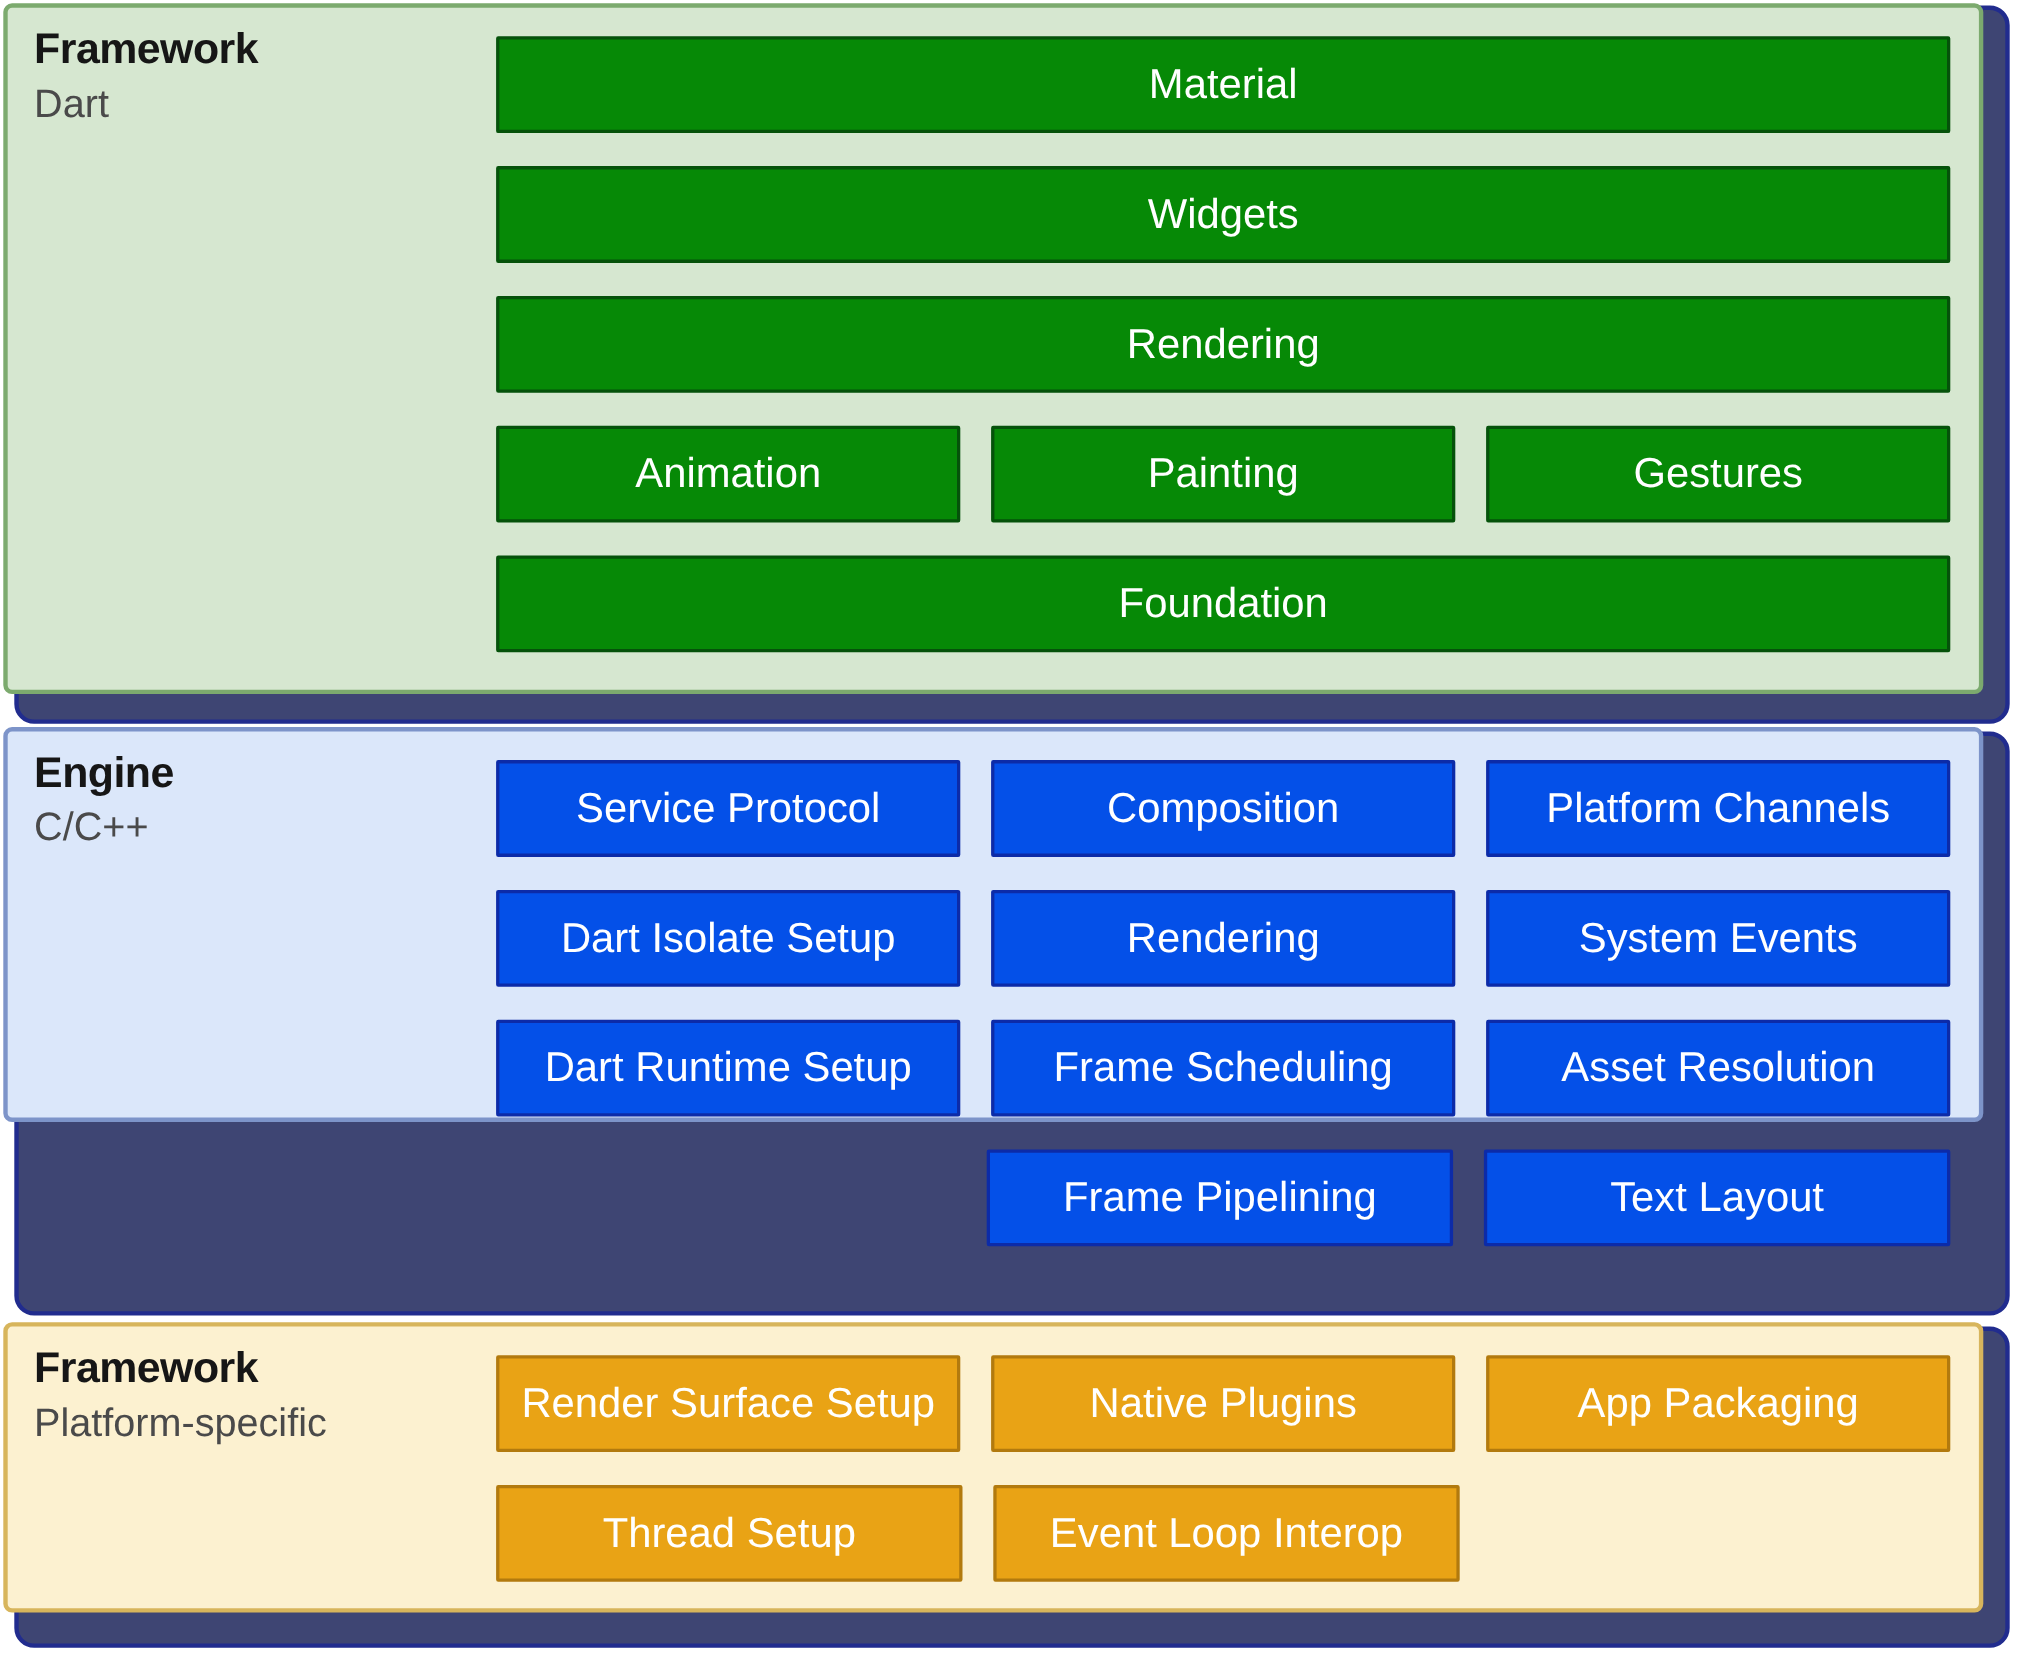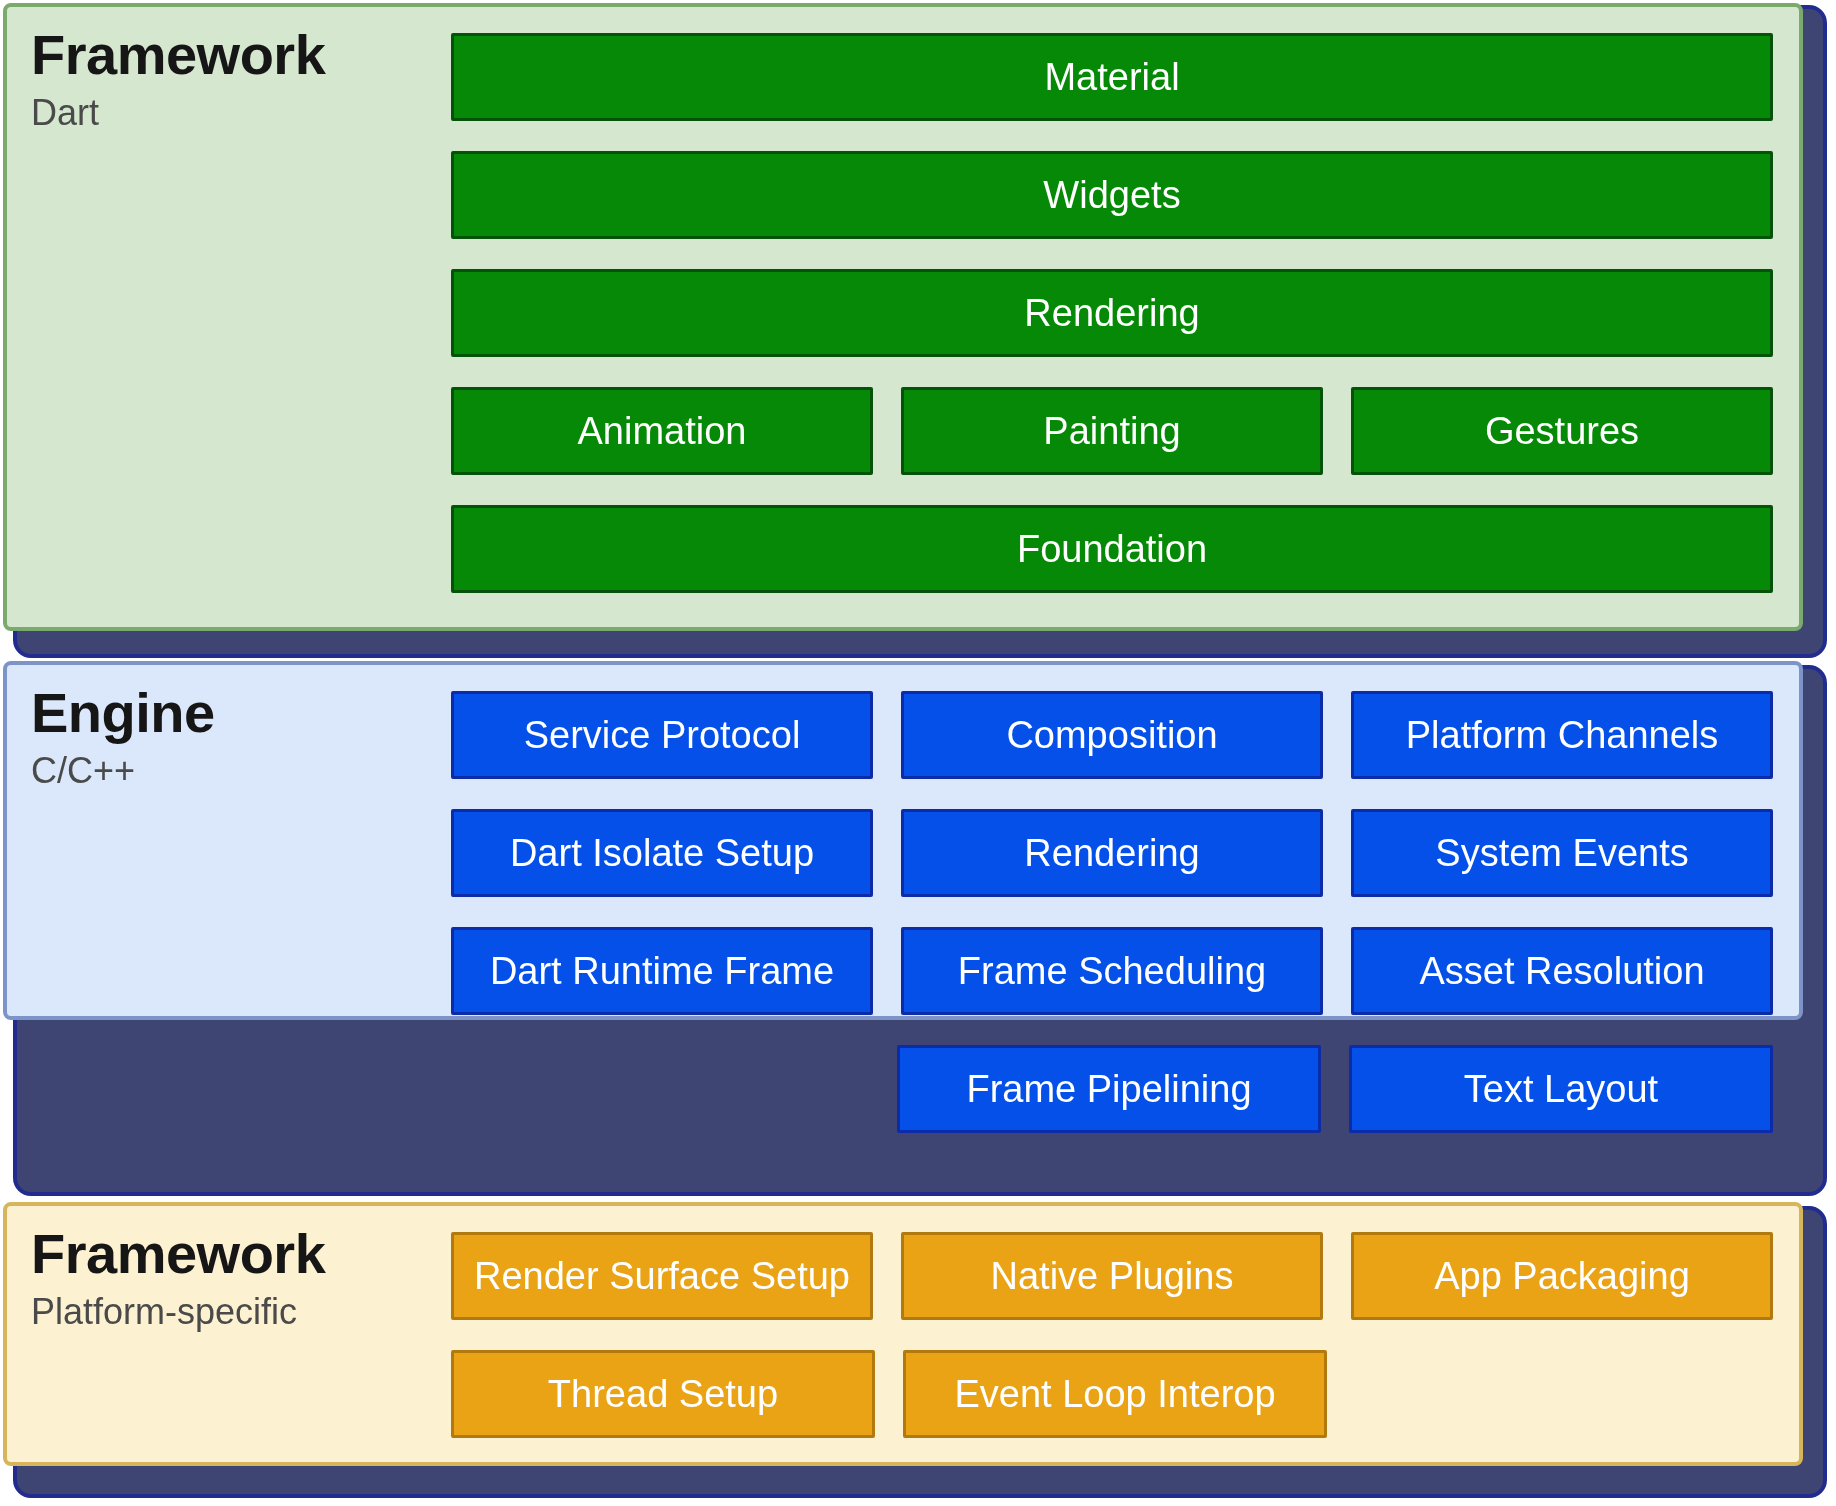--- a/index.html
+++ b/index.html
@@ -37,21 +37,21 @@
   .panel-engine    { top: 661px;  height: 359px; }
   .panel-embedder  { top: 1202px; height: 264px; }
 
   .label-col {
     flex: 0 0 444px;
     box-sizing: border-box;
     padding: 16px 0 0 24px;
   }
   .layer-title {
     margin: 0;
-    font-size: 56px;
+    font-size: 39px;
     line-height: 1.15;
     font-weight: 700;
     letter-spacing: -0.5px;
     color: var(--title-color);
   }
   .layer-subtitle {
     margin-top: 4px;
     font-size: 36px;
     line-height: 1.2;
     color: var(--subtitle-color);
@@ -132,21 +132,21 @@
           <div class="box">Service Protocol</div>
           <div class="box">Composition</div>
           <div class="box">Platform Channels</div>
         </div>
         <div class="row">
           <div class="box">Dart Isolate Setup</div>
           <div class="box">Rendering</div>
           <div class="box">System Events</div>
         </div>
         <div class="row">
-          <div class="box">Dart Runtime Frame</div>
+          <div class="box">Dart Runtime Setup</div>
           <div class="box">Frame Scheduling</div>
           <div class="box">Asset Resolution</div>
         </div>
         <div class="row">
           <div class="spacer"></div>
           <div class="box">Frame Pipelining</div>
           <div class="box">Text Layout</div>
         </div>
       </div>
   </section>

